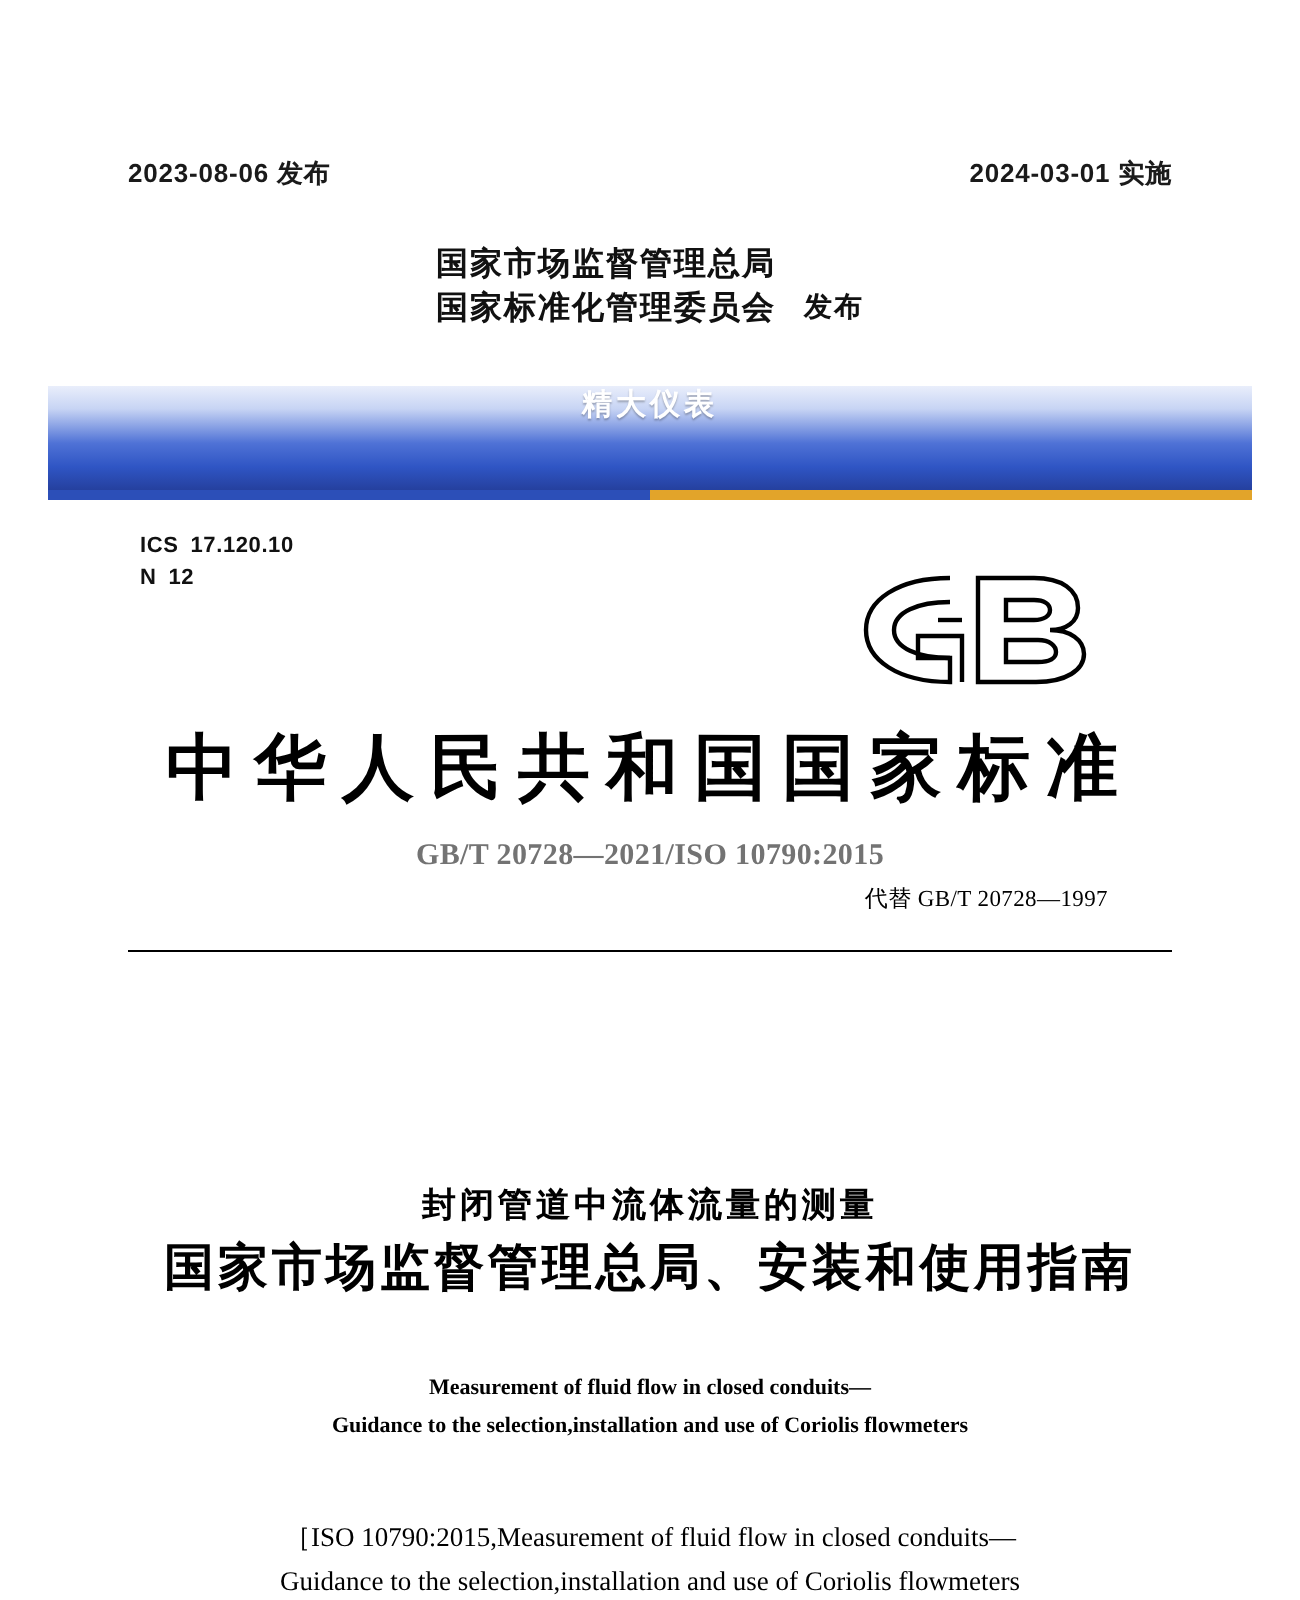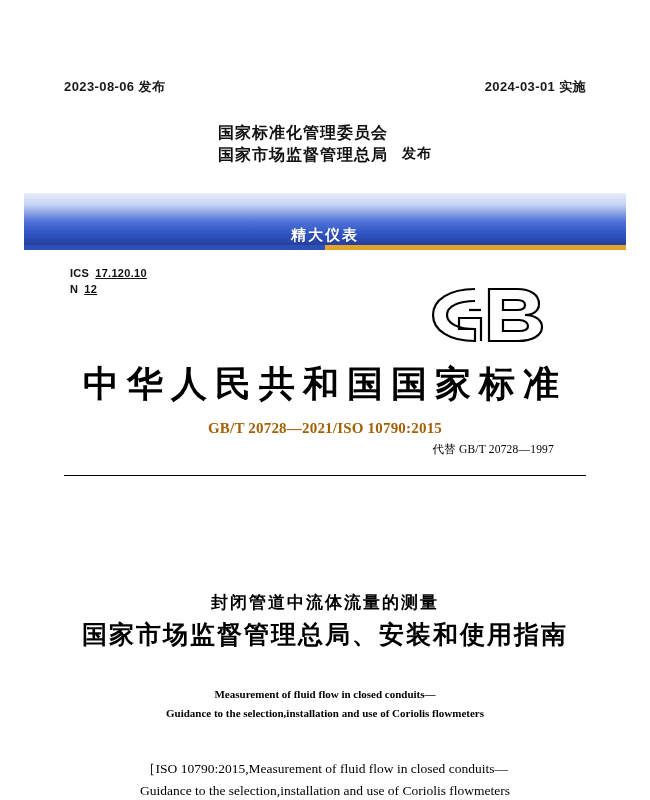--- a/index.html
+++ b/index.html
@@ -80,21 +80,21 @@
 
   
   .band {
     position: absolute;
     left: 0;
     right: 0;
     top: 163px;
     height: 52px;
     background: linear-gradient(180deg, #e9eefb 0%, #c7d4f4 22%, #4f72d6 55%, #2f55c4 78%, #25409e 100%);
     display: flex;
-    align-items: flex-end;
+    align-items: flex-start;
     justify-content: center;
   }
   .band-text {
     font-family: "Liberation Sans", sans-serif;
     font-weight: bold;
     font-size: 15px;
     color: #ffffff;
     letter-spacing: 2px;
     text-shadow: 0 1px 1px rgba(0,0,0,0.25);
   }
@@ -114,21 +114,21 @@
     position: absolute;
     left: 46px;
     top: 236px;
     font-family: "Liberation Sans", sans-serif;
     font-size: 11px;
     font-weight: bold;
     color: #111111;
     line-height: 1.45;
     letter-spacing: 0.3px;
   }
-  .ics .code { margin-left: 6px; font-weight: bold; text-decoration: underline; }
+  .ics .code { margin-left: 6px; font-weight: bold; }
 
   
   .gb-logo {
     position: absolute;
     right: 72px;
     top: 250px;
     width: 135px;
     height: 70px;
   }
 
@@ -147,21 +147,21 @@
   }
 
   .std-number {
     position: absolute;
     left: 0; right: 0;
     top: 390px;
     text-align: center;
     font-family: "Liberation Serif", serif;
     font-weight: bold;
     font-size: 15px;
-    color: #a16207;
+    color: #737373;
     letter-spacing: 0.2px;
   }
   .std-replaces {
     position: absolute;
     right: 72px;
     top: 412px;
     font-family: "Liberation Serif", serif;
     font-size: 11.5px;
     color: #000000;
     letter-spacing: 0.2px;
@@ -227,22 +227,22 @@
 <div class="page">
   <div class="sheet">
 
     <div class="pub-row">
       <span>2023-08-06 发布</span>
       <span>2024-03-01 实施</span>
     </div>
 
     <div class="issuer">
       <div class="issuer-lines">
+        <div>国家市场监督管理总局</div>
         <div>国家标准化管理委员会</div>
-        <div>国家市场监督管理总局</div>
       </div>
       <div class="issuer-verb">发布</div>
     </div>
 
     <div class="band">
       <div class="band-text">精大仪表</div>
     </div>
     <div class="band-underline">
       <div class="seg1"></div>
       <div class="seg2"></div>

